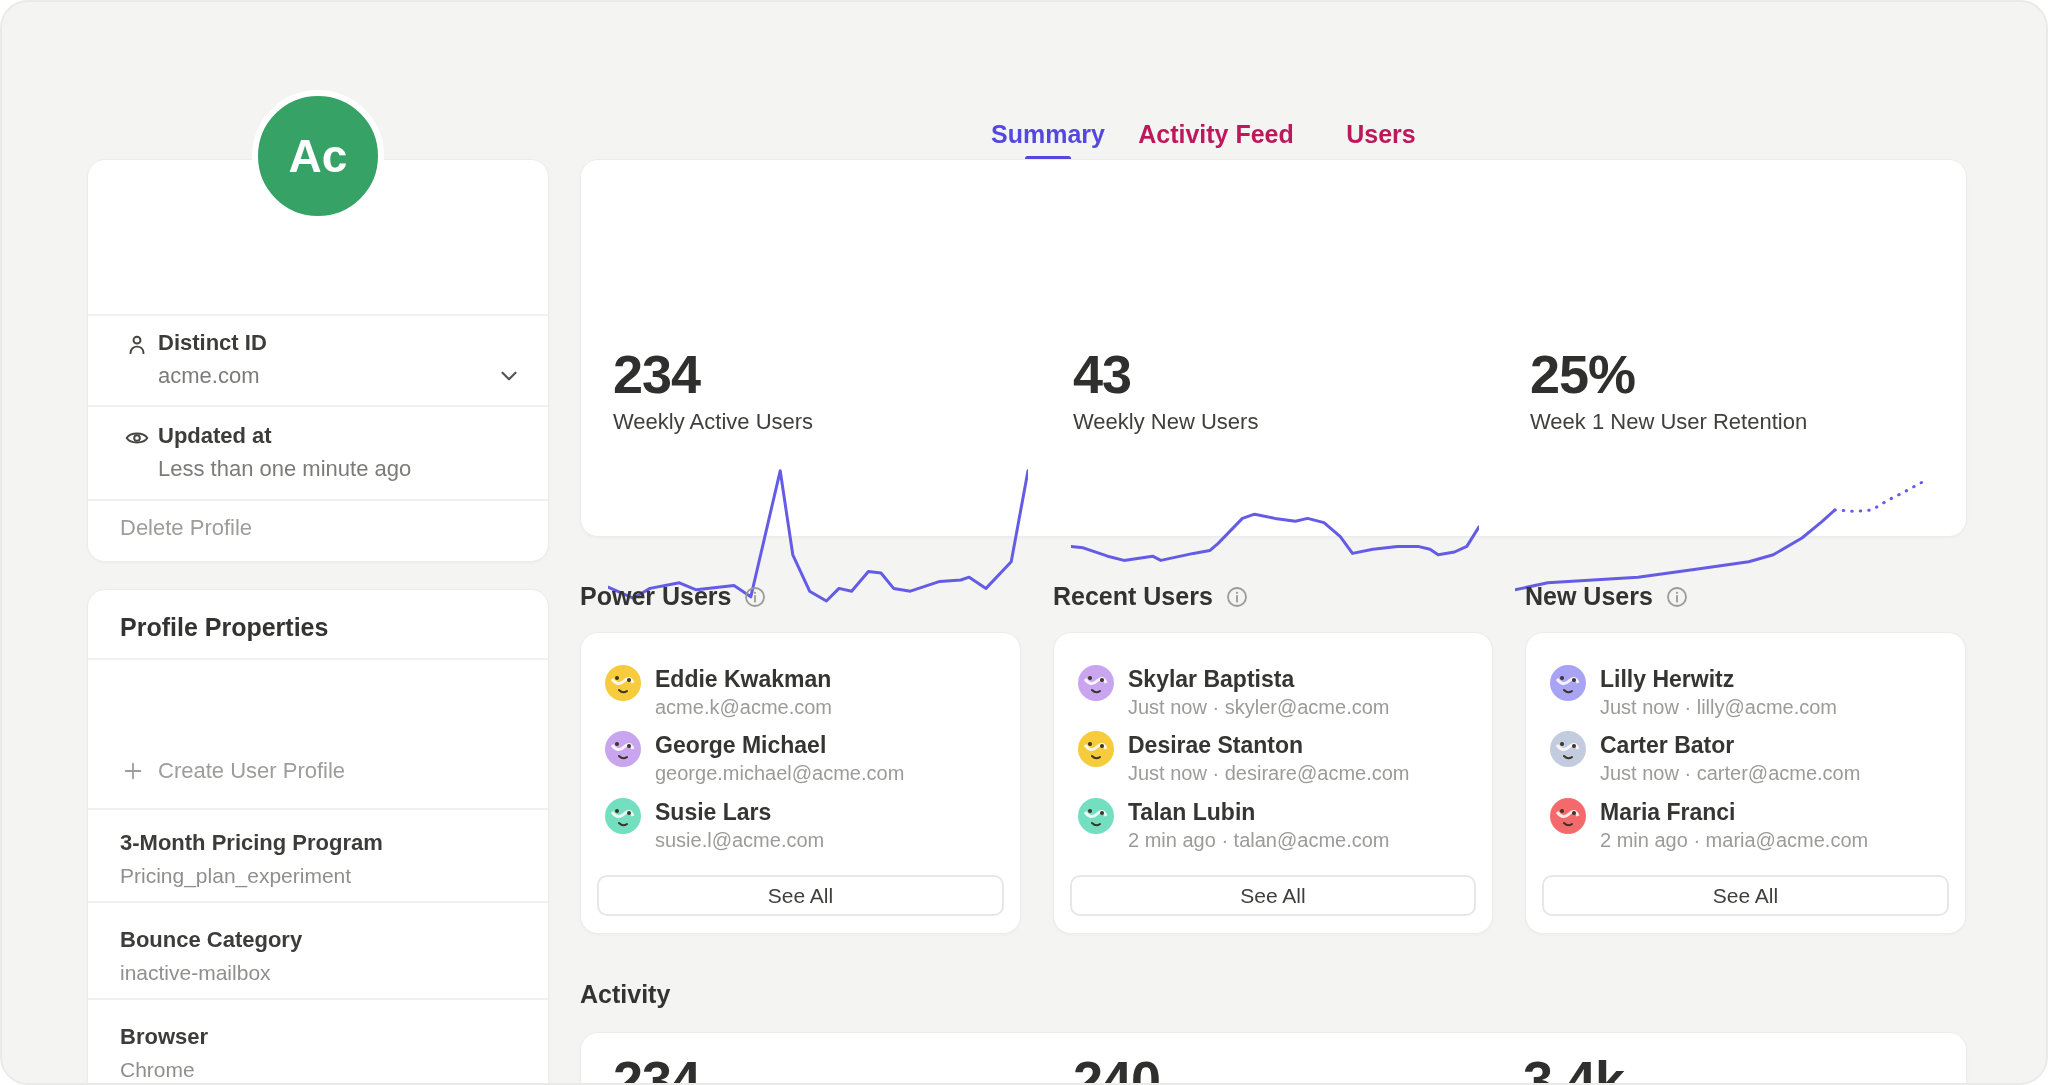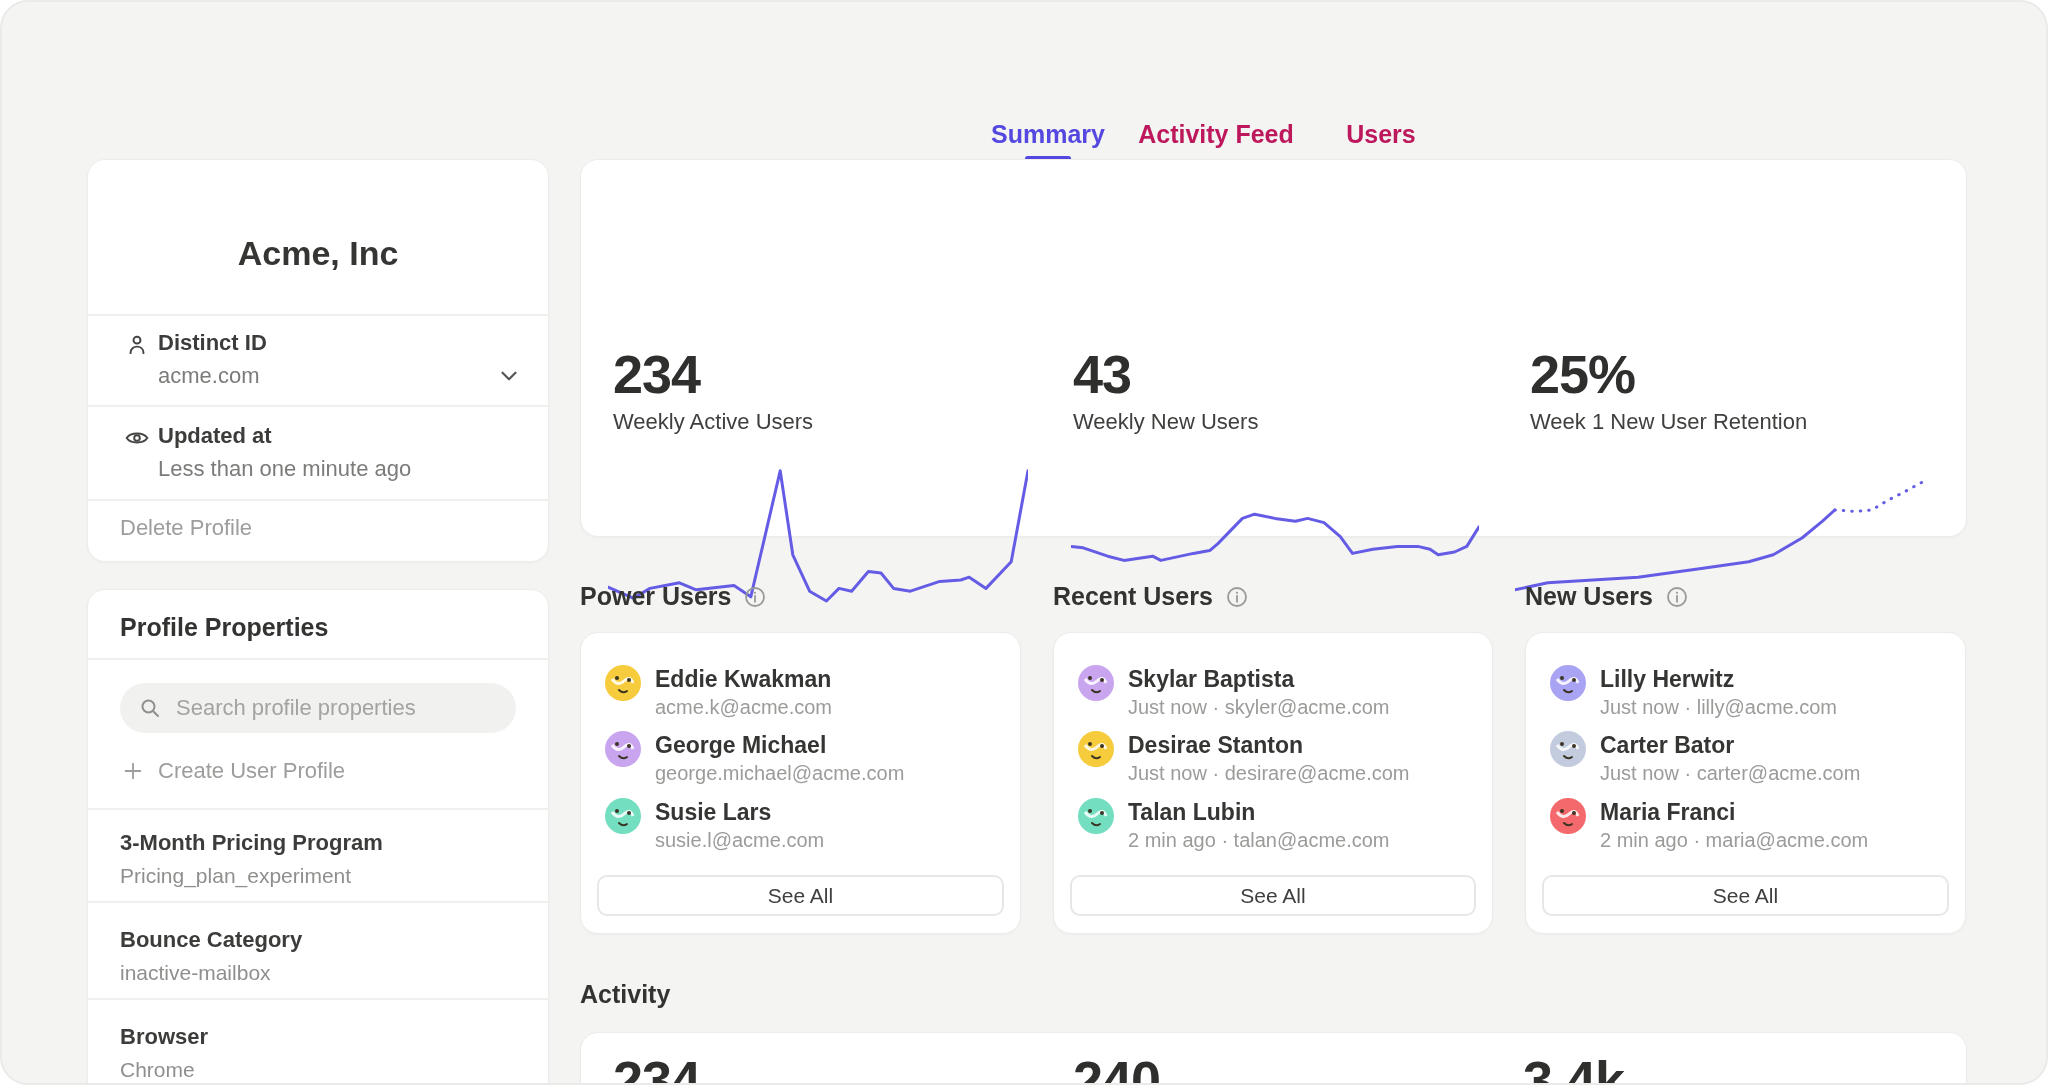--- a/index.html
+++ b/index.html
@@ -59,23 +59,25 @@
   
   .activity-title{position:absolute;left:578px;top:978px;font-size:25px;font-weight:700;color:#333331;}
   .activity-card{left:578px;top:1030px;width:1385px;height:300px;}
   .activity-stat{position:absolute;top:16px;font-size:54px;font-weight:700;color:#2f2f2d;letter-spacing:-1px;}
 </style>
 </head>
 <body>
 
 <div class="frame">
 
+  <div class="org-avatar">
+    <span>Ac</span>
+  </div>
 
   <div class="card" style="left:85px;top:157px;width:460px;height:401px;">
-    <div class="org-name">Acme, Inc</div>
     <div class="divider" style="top:154px;"></div>
 
     <svg class="row-icon" style="top:172px;" viewBox="0 0 24 24" fill="none" stroke="currentColor" stroke-width="1.8">
       <circle cx="12" cy="7.5" r="3.2"></circle>
         <path d="M6 19.5c0-4.2 3-6 6-6s6 1.8 6 6" stroke-linecap="round"></path>
     </svg>
     <div class="field-label" style="top:170px;">Distinct ID</div>
     <div class="field-value" style="top:203px;">acme.com</div>
     <svg class="chevron" style="top:203px;" viewBox="0 0 24 24" fill="none" stroke="currentColor" stroke-width="2">
       <path d="M6 9l6 6 6-6" stroke-linecap="round" stroke-linejoin="round"></path>
@@ -90,27 +92,20 @@
     <div class="field-value" style="top:296px;">Less than one minute ago</div>
     <div class="divider" style="top:339px;"></div>
 
     <div class="muted-action" style="top:355px;">Delete Profile</div>
   </div>
 
   <div class="card" style="left:85px;top:587px;width:460px;height:520px;">
     <div class="card-title" style="top:23px;">Profile Properties</div>
     <div class="divider" style="top:68px;"></div>
 
-    <div class="search-box">
-      <svg width="24" height="24" viewBox="0 0 24 24" fill="none" stroke="currentColor" stroke-width="2">
-        <circle cx="10.5" cy="10.5" r="6"></circle>
-          <path d="M15.2 15.2L20 20" stroke-linecap="round"></path>
-      </svg>
-      <input type="text" placeholder="Search profile properties" style="">
-    </div>
 
     <div class="create-row">
       <svg width="22" height="22" viewBox="0 0 24 24" fill="none" stroke="currentColor" stroke-width="2">
         <path d="M12 4v16M4 12h16" stroke-linecap="round"></path>
       </svg>
       <span>Create User Profile</span>
     </div>
     <div class="divider" style="top:218px;"></div>
 
     <div class="prop-label" style="top:240px;">3-Month Pricing Program</div>

